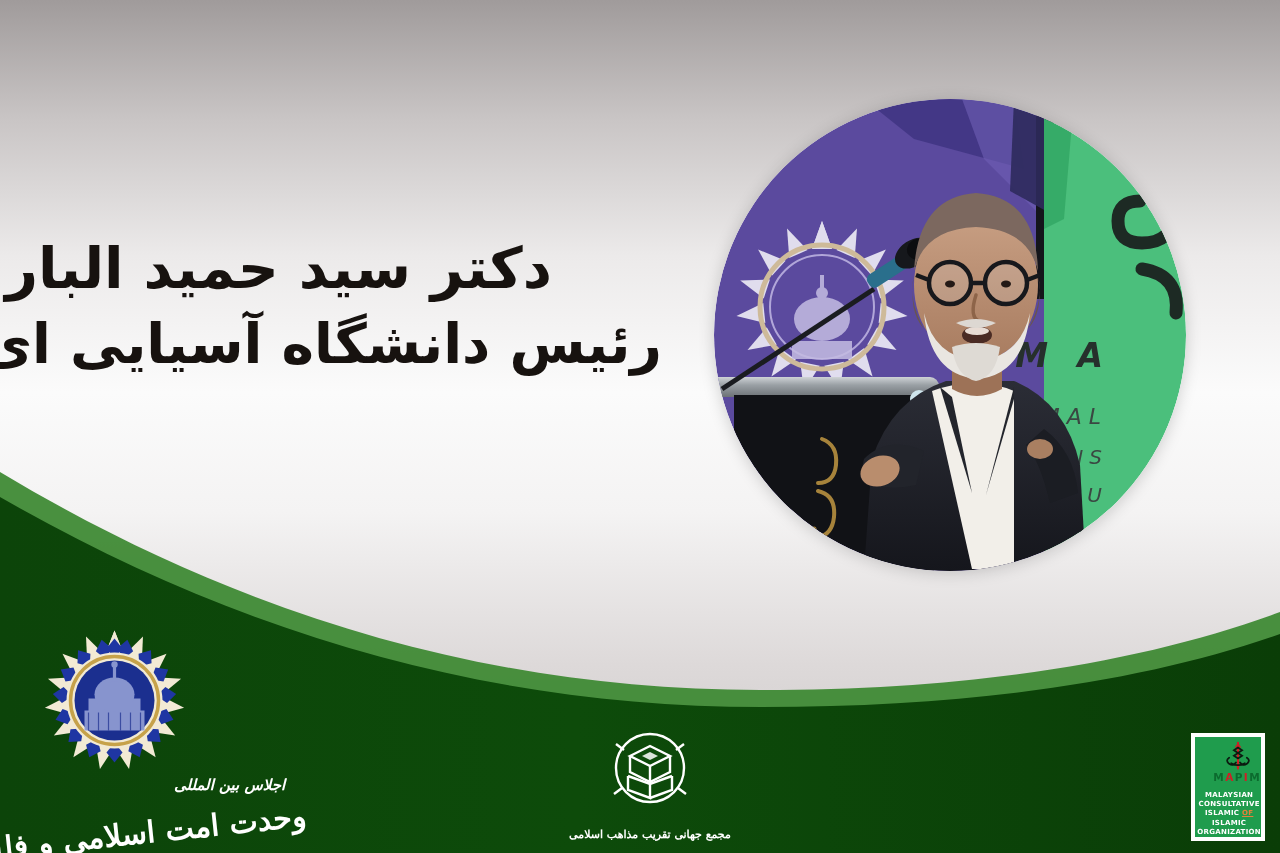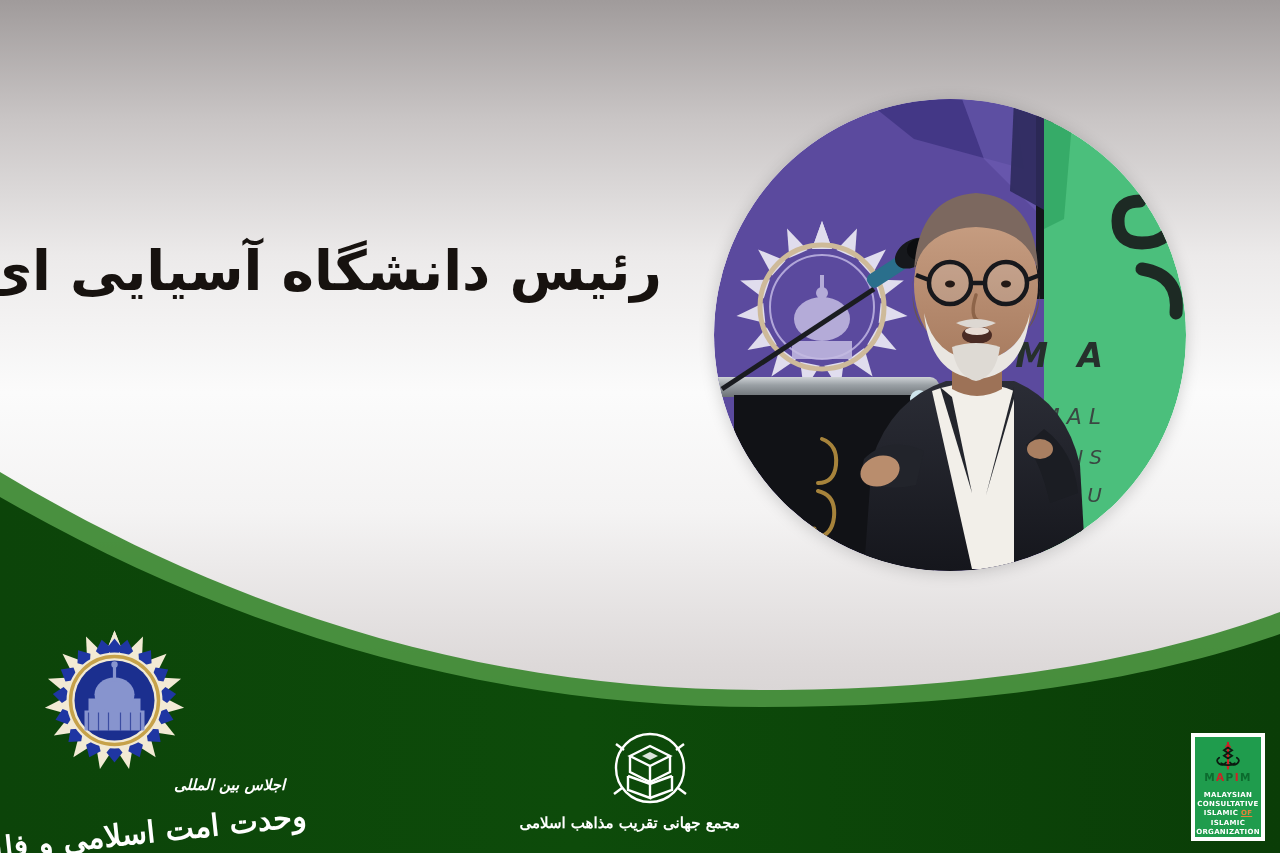--- a/index.html
+++ b/index.html
@@ -110,22 +110,22 @@
 
   .logo-center{
     position:absolute;
     left:560px; top:726px;
     width:180px; height:120px;
     z-index:7;
     text-align:center;
   }
   .logo-center .mark{ width:92px; height:86px; margin:0 auto; display:block; }
   .logo-center .cap{
-    margin-top:2px;
-    font-size:15px;
+    margin-top:16px;
+    font-size:11px;
     font-weight:700;
     color:#ffffff;
     direction:rtl;
     font-family:"DejaVu Serif","Liberation Serif",serif;
     white-space:nowrap;
   }
 
   .logo-mapim{
     position:absolute;
     left:1191px; top:733px;
@@ -133,21 +133,21 @@
     background:#ffffff;
     padding:3px;
     z-index:7;
   }
   .logo-mapim .inner{
     width:100%; height:100%;
     background:#1f9c4d;
     border:1px solid #ffffff;
     display:flex;
     flex-direction:column;
-    align-items:center;
+    align-items:flex-start;
     justify-content:flex-start;
     padding-top:3px;
   }
   .logo-mapim .calligraphy{ width:46px; height:46px; display:block; }
   .logo-mapim .word{
     font-size:10.5px;
     font-weight:700;
     letter-spacing:1.4px;
     margin-top:1px;
     line-height:1;
@@ -180,20 +180,21 @@
         <stop offset="100%" stop-color="#0a3d07"></stop>
       </linearGradient>
     </defs>
 
     <path d="M0,472 C 230,610 480,690 760,690 C 980,690 1150,660 1280,612 L1280,853 L0,853 Z" fill="#3f8a35" opacity="0.95"></path>
 
     <path d="M0,497 C 235,632 485,707 762,707 C 982,707 1152,679 1280,634 L1280,853 L0,853 Z" fill="url(#gDark)"></path>
   </svg>
 
   <div class="headline">
+    <div class="line1">دکتر سید حمید البار</div>
     <div class="line2">رئیس دانشگاه آسیایی ای-یو مالزی</div>
   </div>
 
   <div class="photo-circle">
     <svg viewBox="0 0 472 472">
       <defs>
         <clipPath id="circClip">
             <circle cx="236" cy="236" r="236"></circle>
           </clipPath>
         <linearGradient id="suitG" x1="0" y1="0" x2="0" y2="1">

